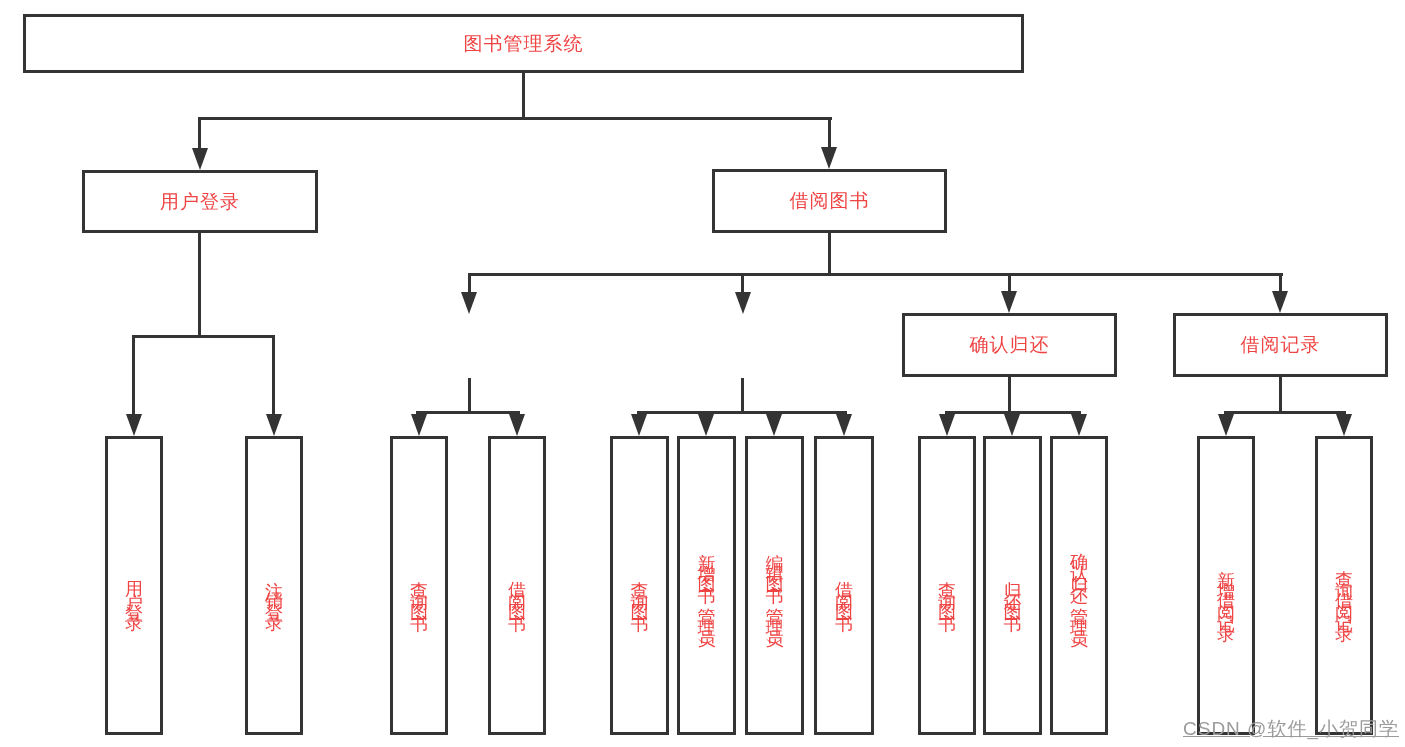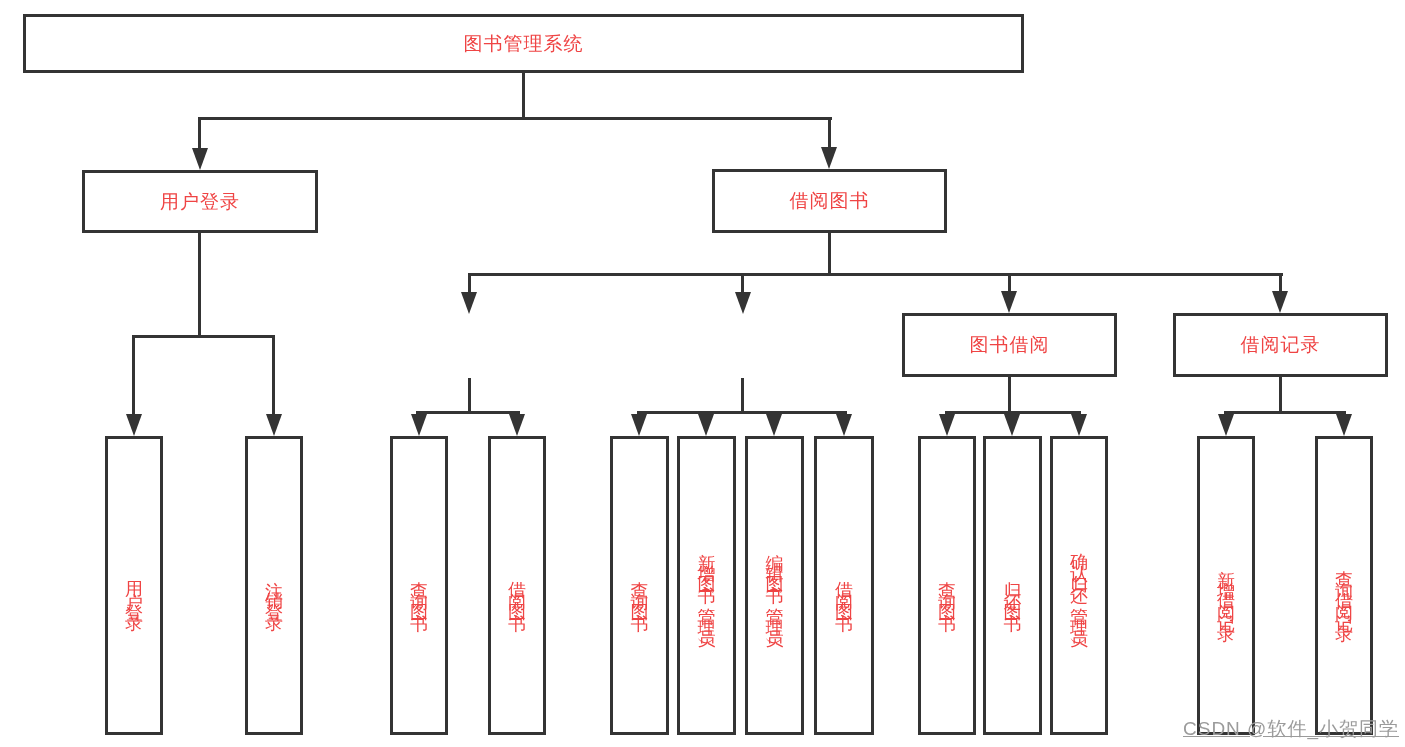--- a/index.html
+++ b/index.html
@@ -91,21 +91,21 @@
   <div class="line" style="left:468px; top:273px; width:815px; height:3px;"></div>
   <div class="line" style="left:468px; top:273px; width:3px; height:19px;"></div>
   <div class="line" style="left:741px; top:273px; width:3px; height:19px;"></div>
   <div class="line" style="left:1008px; top:273px; width:3px; height:18px;"></div>
   <div class="line" style="left:1279px; top:273px; width:3px; height:18px;"></div>
   <div class="arrow" style="left:461px; top:292px;"></div>
   <div class="arrow" style="left:735px; top:292px;"></div>
   <div class="arrow" style="left:1001px; top:291px;"></div>
   <div class="arrow" style="left:1272px; top:291px;"></div>
 
-  <div class="box" style="left:902px; top:313px; width:215px; height:64px;">图书借阅</div>
+  <div class="box" style="left:902px; top:313px; width:215px; height:64px;">确认归还</div>
   <div class="box" style="left:1173px; top:313px; width:215px; height:64px;">借阅记录</div>
 
   <div class="line" style="left:468px; top:378px; width:3px; height:36px;"></div>
   <div class="line" style="left:416px; top:411px; width:104px; height:3px;"></div>
   <div class="arrow" style="left:411px; top:414px;"></div>
   <div class="arrow" style="left:509px; top:414px;"></div>
 
   <div class="line" style="left:741px; top:378px; width:3px; height:36px;"></div>
   <div class="line" style="left:637px; top:411px; width:210px; height:3px;"></div>
   <div class="arrow" style="left:631px; top:414px;"></div>

